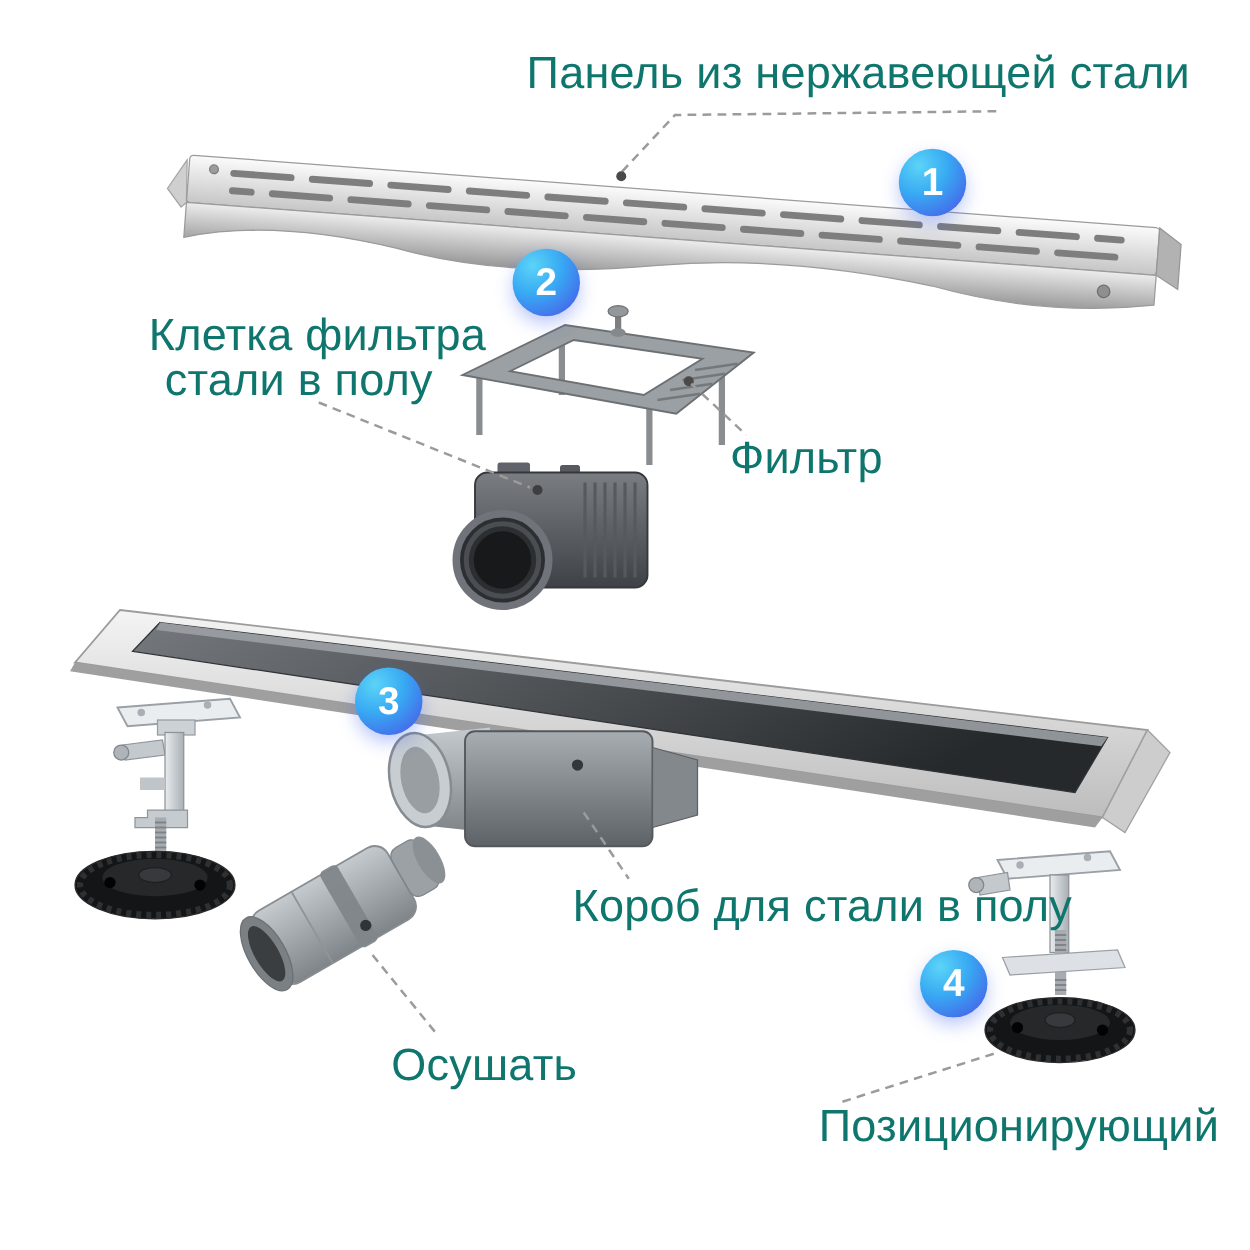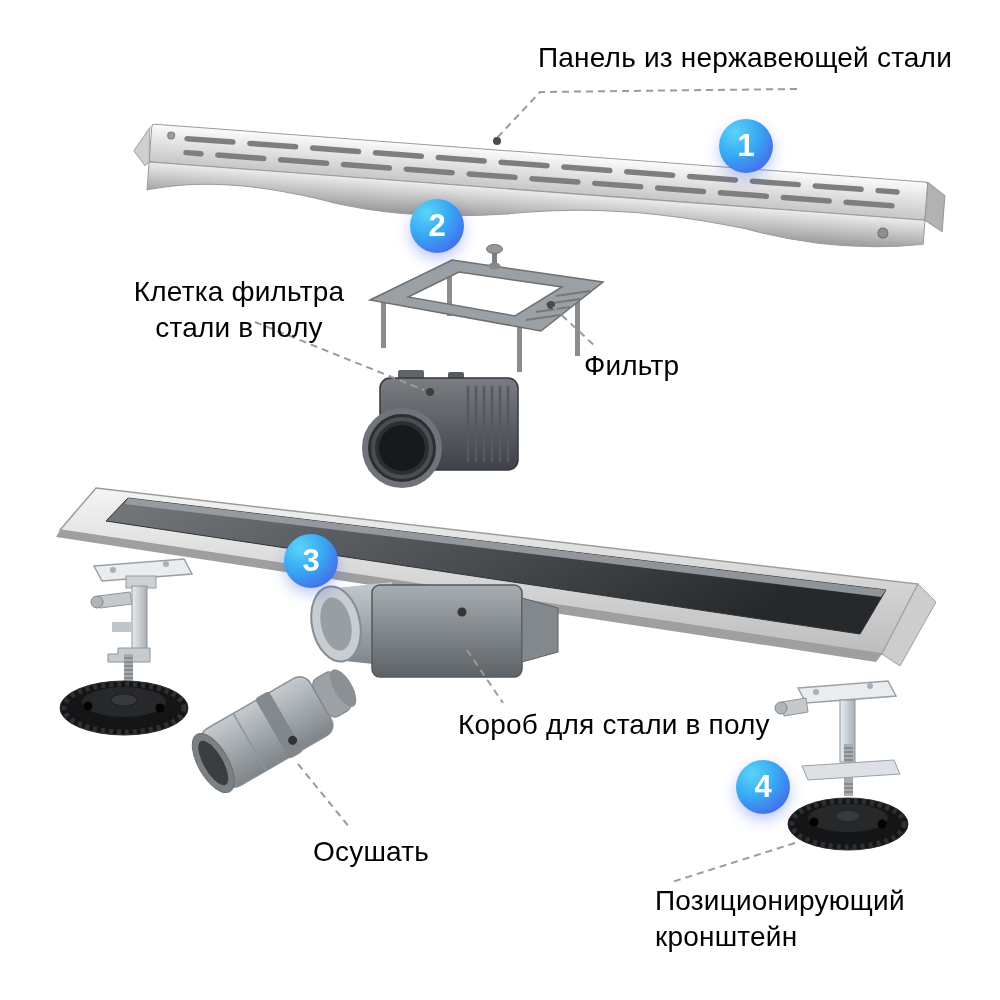--- a/index.html
+++ b/index.html
@@ -2,24 +2,24 @@
 <html><head>
 <meta charset="utf-8">
 <style>
   html,body{margin:0;padding:0;background:#fff;}
   #stage{
     position:relative;width:1000px;height:1000px;background:#ffffff;overflow:hidden;
     font-family:"Liberation Sans",sans-serif;
   }
   #stage svg{position:absolute;left:0;top:0;}
   .label{
-    position:absolute;color:#000000;font-size:28px;line-height:36px;
+    position:absolute;color:#0f766e;font-size:36px;line-height:36px;
     letter-spacing:.2px;white-space:nowrap;
   }
-  .label.center{text-align:center;margin-top:24px;}
+  .label.center{text-align:center;}
   .badge{
     position:absolute;width:54px;height:54px;border-radius:50%;
     background:radial-gradient(circle at 30% 25%, #5bd4f7 0%, #38a9f3 42%, #4a4fe6 100%);
     color:#ffffff;font-size:31px;font-weight:700;
     display:flex;align-items:center;justify-content:center;
     box-shadow:0 6px 14px rgba(66,99,235,.35);
   }
 </style>
 </head>
 <body>
@@ -217,21 +217,20 @@
   </div>
 
   <div class="label" style="left:584px; top:348px;text-align:right;">Фильтр</div>
 
   <div class="label" style="left:458px; top:707px;">Короб для стали в полу</div>
 
   <div class="label" style="left:313px; top:834px;">Осушать</div>
 
   <div class="label" style="left:655px; top:883px;">
     <div>Позиционирующий</div>
-    <div>кронштейн</div>
   </div>
 
   <div class="badge" style="left:719px; top:119px;">1</div>
   <div class="badge" style="left:410px; top:199px;">2</div>
   <div class="badge" style="left:284px; top:534px;">3</div>
   <div class="badge" style="left:736px; top:760px;">4</div>
 
 </div>
 
 </body></html>

